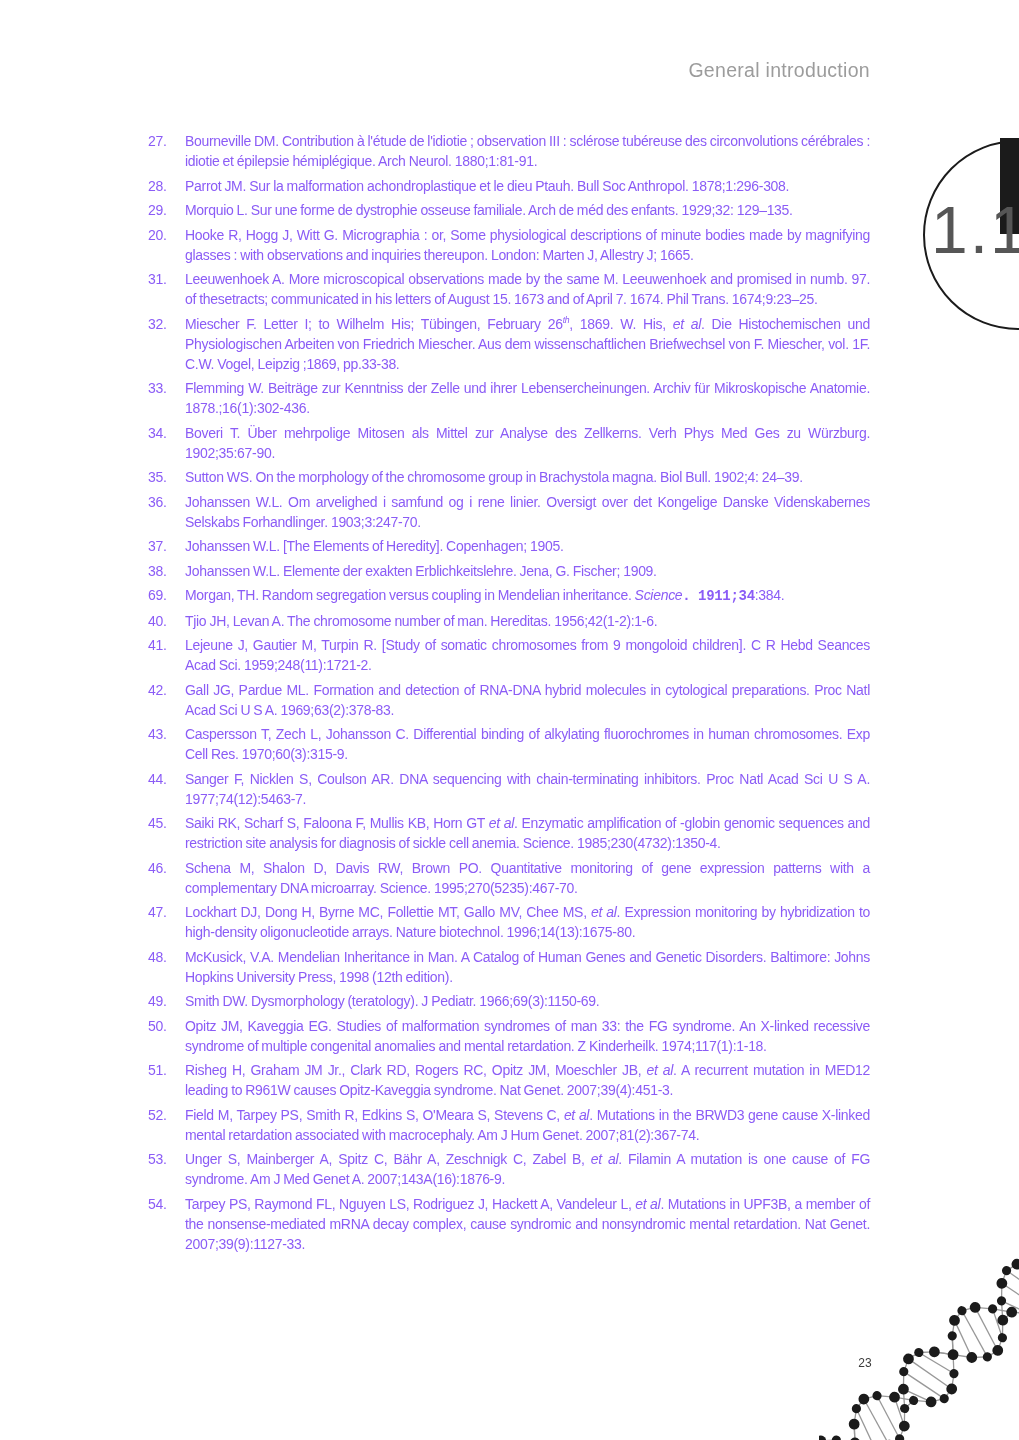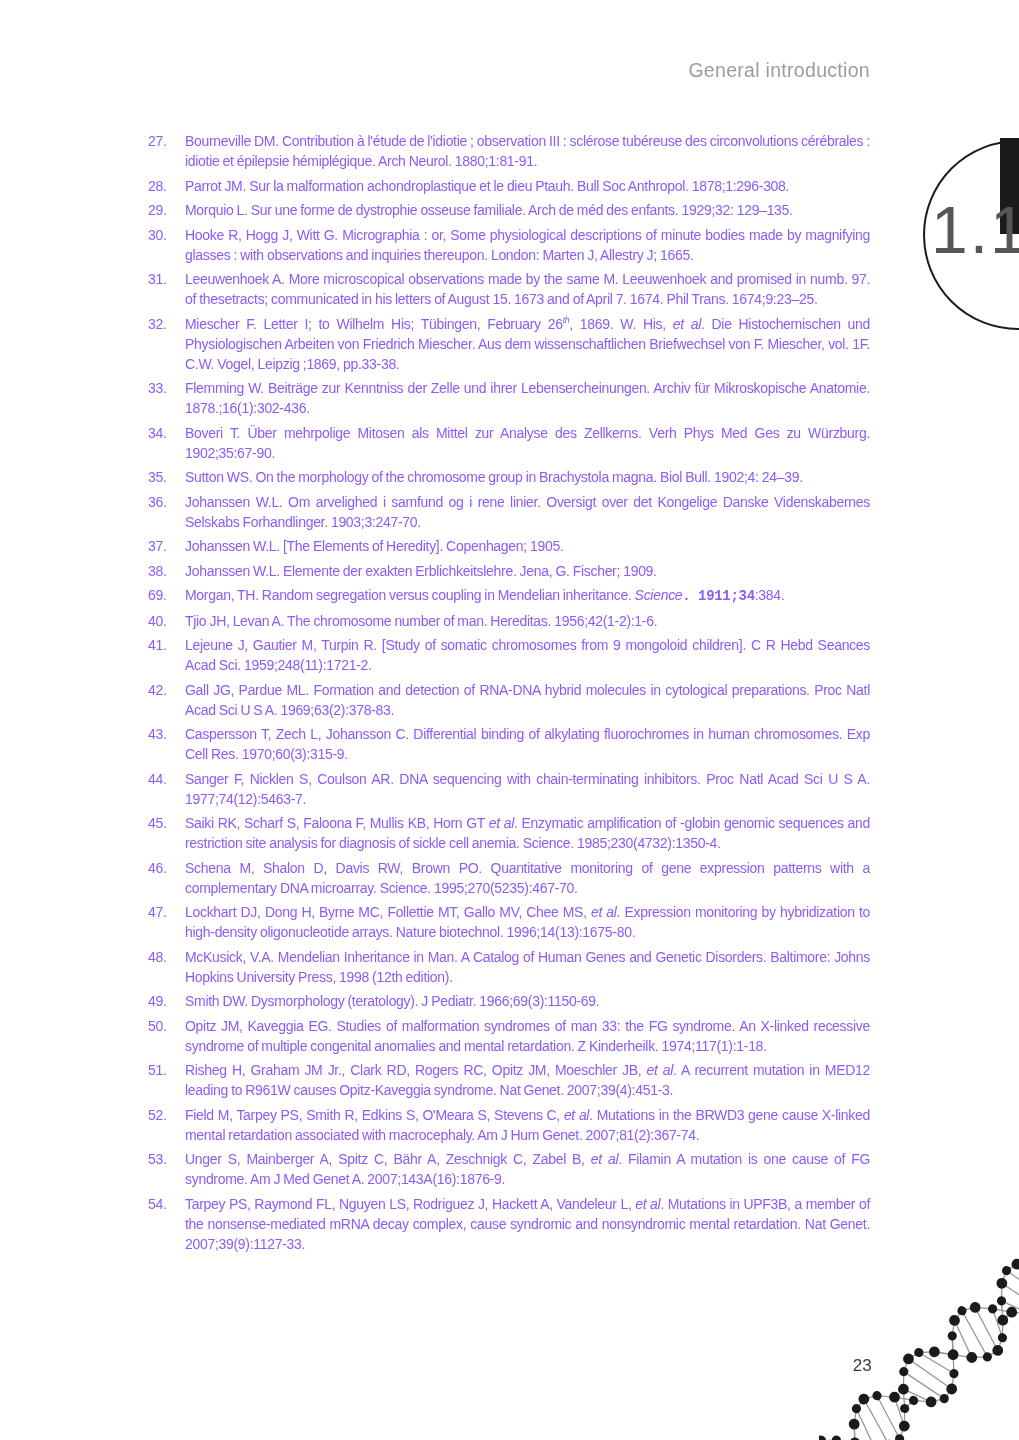--- a/index.html
+++ b/index.html
@@ -39,21 +39,21 @@
     font-size:14px;line-height:20px;
     letter-spacing:-.3px;word-spacing:-.5px;
   }
   .ref{display:flex;margin-bottom:4.5px;}
   .ref-num{flex:0 0 37px;width:37px;}
   .ref-text{flex:1;text-align:justify;}
   .ref-text sup{font-size:.62em;line-height:0;vertical-align:super;font-style:italic;}
   .ref-text b{font-weight:bold;font-family:Liberation Mono, monospace;}
   .page-number{
     position:absolute;left:830px;top:1356px;width:42px;
-    text-align:right;font-size:17px;color:#3b3b3b;letter-spacing:.2px;
+    text-align:right;font-size:12px;color:#3b3b3b;letter-spacing:.2px;
   }
   #helix-svg{position:absolute;left:819px;top:1245px;}
 </style>
 </head>
 <body>
 
 <div class="page">
 
   <div class="running-header">General introduction</div>
 
@@ -68,21 +68,21 @@
       </div>
       <div class="ref">
         <div class="ref-num">28.</div>
         <div class="ref-text"><span>Parrot JM. Sur la malformation achondroplastique et le dieu Ptauh. Bull Soc Anthropol. 1878;1:296-308.</span></div>
       </div>
       <div class="ref">
         <div class="ref-num">29.</div>
         <div class="ref-text"><span>Morquio L. Sur une forme de dystrophie osseuse familiale. Arch de méd des enfants. 1929;32: 129–135.</span></div>
       </div>
       <div class="ref">
-        <div class="ref-num">30.</div>
+        <div class="ref-num">20.</div>
         <div class="ref-text"><span>Hooke R, Hogg J, Witt G. Micrographia : or, Some physiological descriptions of minute bodies made by magnifying glasses : with observations and inquiries thereupon. London: Marten J, Allestry J; 1665.</span></div>
       </div>
       <div class="ref">
         <div class="ref-num">31.</div>
         <div class="ref-text"><span>Leeuwenhoek A. More microscopical observations made by the same M. Leeuwenhoek and promised in numb. 97. of thesetracts; communicated in his letters of August 15. 1673 and of April 7. 1674. Phil Trans. 1674;9:23–25.</span></div>
       </div>
       <div class="ref">
         <div class="ref-num">32.</div>
         <div class="ref-text"><span>Miescher F. Letter I; to Wilhelm His; Tübingen, February 26</span><sup>th</sup><span>, 1869. W. His, </span><i>et al</i><span>. Die Histochemischen und Physiologischen Arbeiten von Friedrich Miescher. Aus dem wissenschaftlichen Briefwechsel von F. Miescher, vol. 1F. C.W. Vogel, Leipzig ;1869, pp.33-38.</span></div>
       </div>

